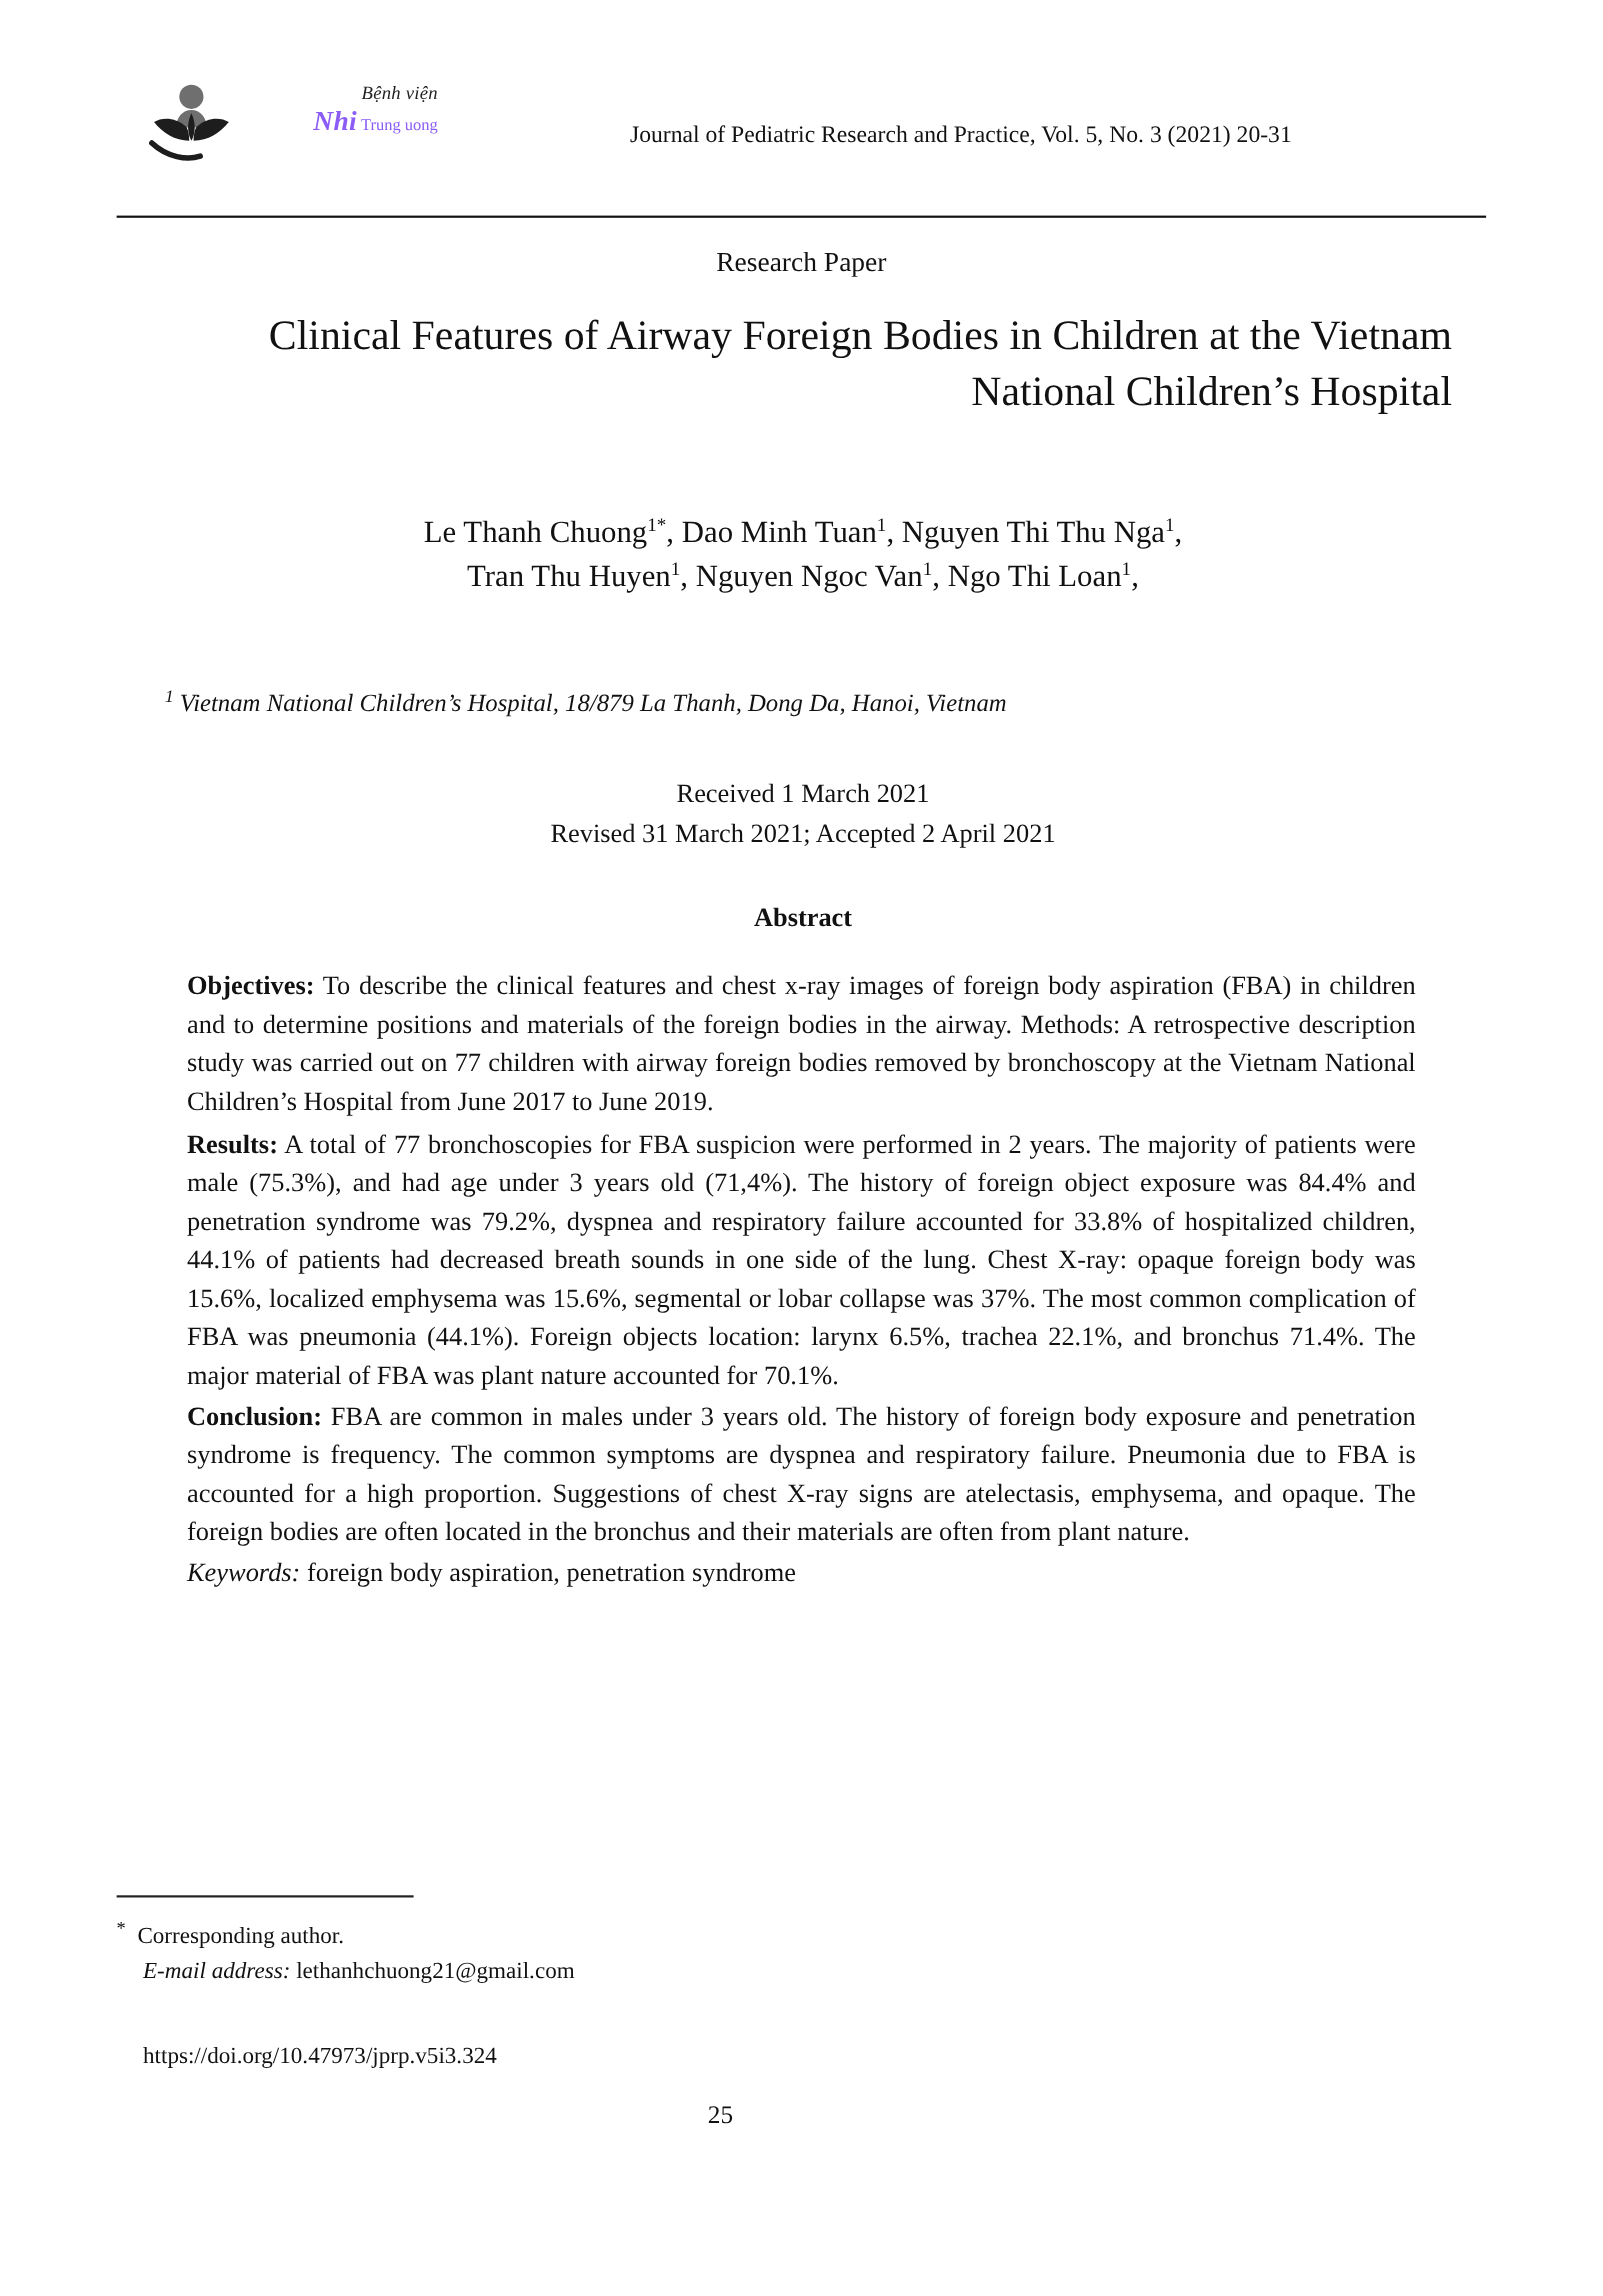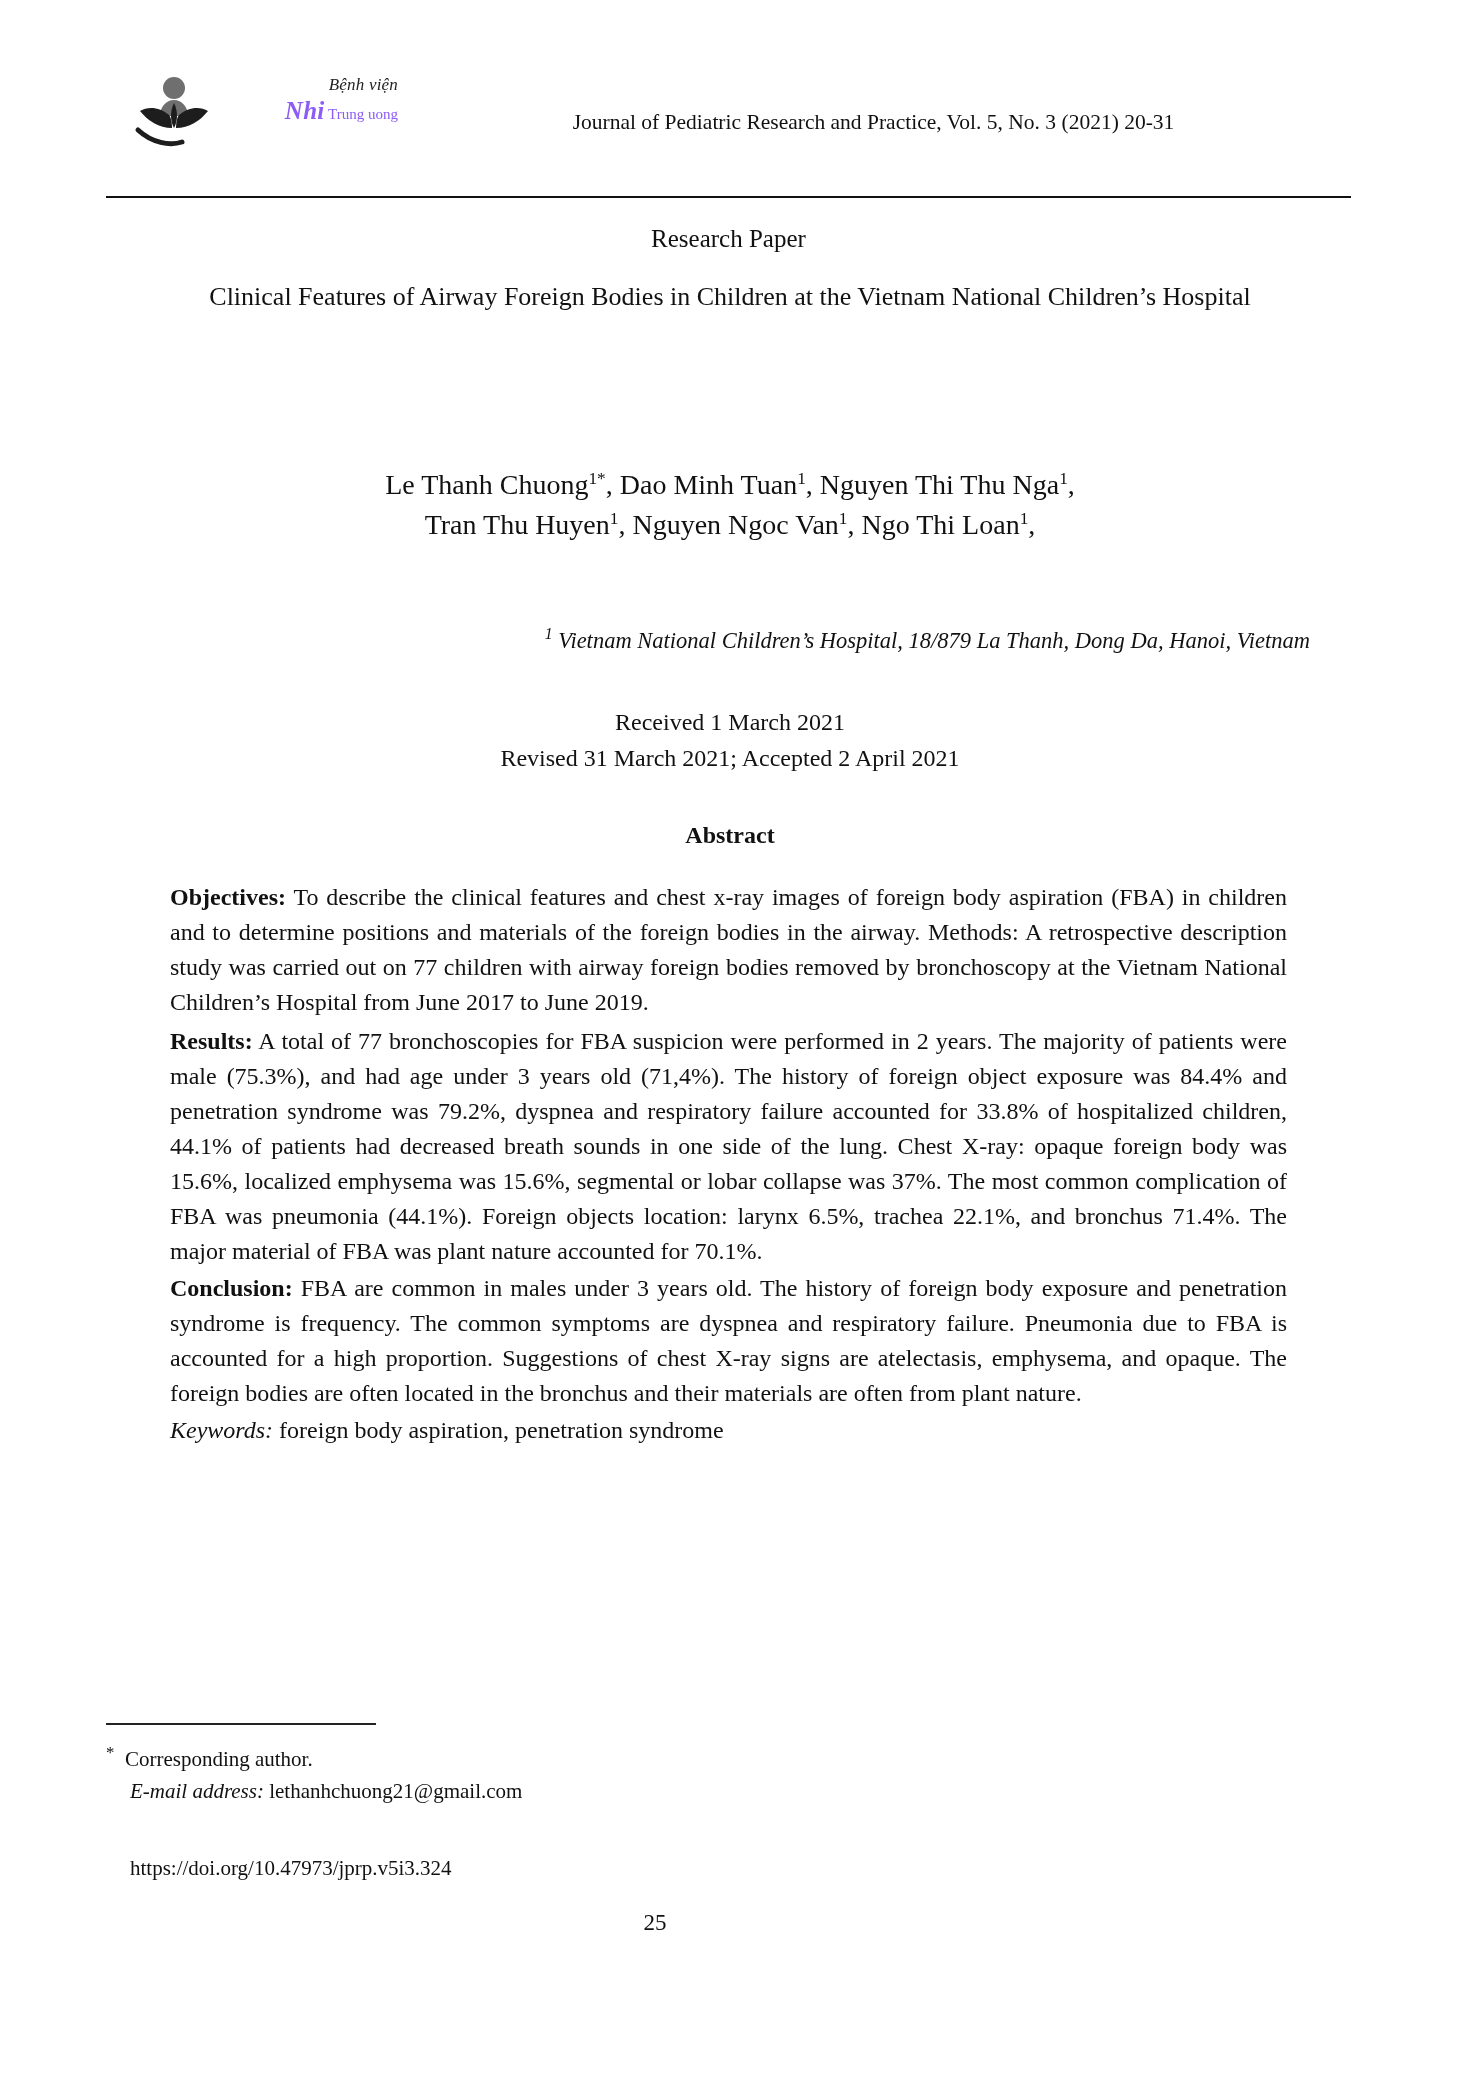--- a/index.html
+++ b/index.html
@@ -98,42 +98,42 @@
     top: 225px;
     width: 1245px;
     text-align: center;
     font-size: 25px;
   }
   .title {
     position: absolute;
     left: 140px;
     top: 280px;
     width: 1180px;
-    text-align: center;
-    font-size: 26px;
+    text-align: right;
+    font-size: 38px;
     line-height: 1.33;
   }
 
   .authors {
     position: absolute;
     left: 150px;
     top: 465px;
     width: 1160px;
     text-align: center;
     font-size: 28px;
     line-height: 1.42;
   }
   sup.af { font-size: 0.62em; vertical-align: super; }
 
   .affiliation {
     position: absolute;
     left: 150px;
     top: 625px;
     width: 1160px;
-    text-align: right;
+    text-align: left;
     font-size: 22.5px;
     font-style: italic;
   }
   .affiliation .mark { font-size: 0.7em; vertical-align: super; font-style: italic; }
 
   .dates {
     position: absolute;
     left: 150px;
     top: 705px;
     width: 1160px;

